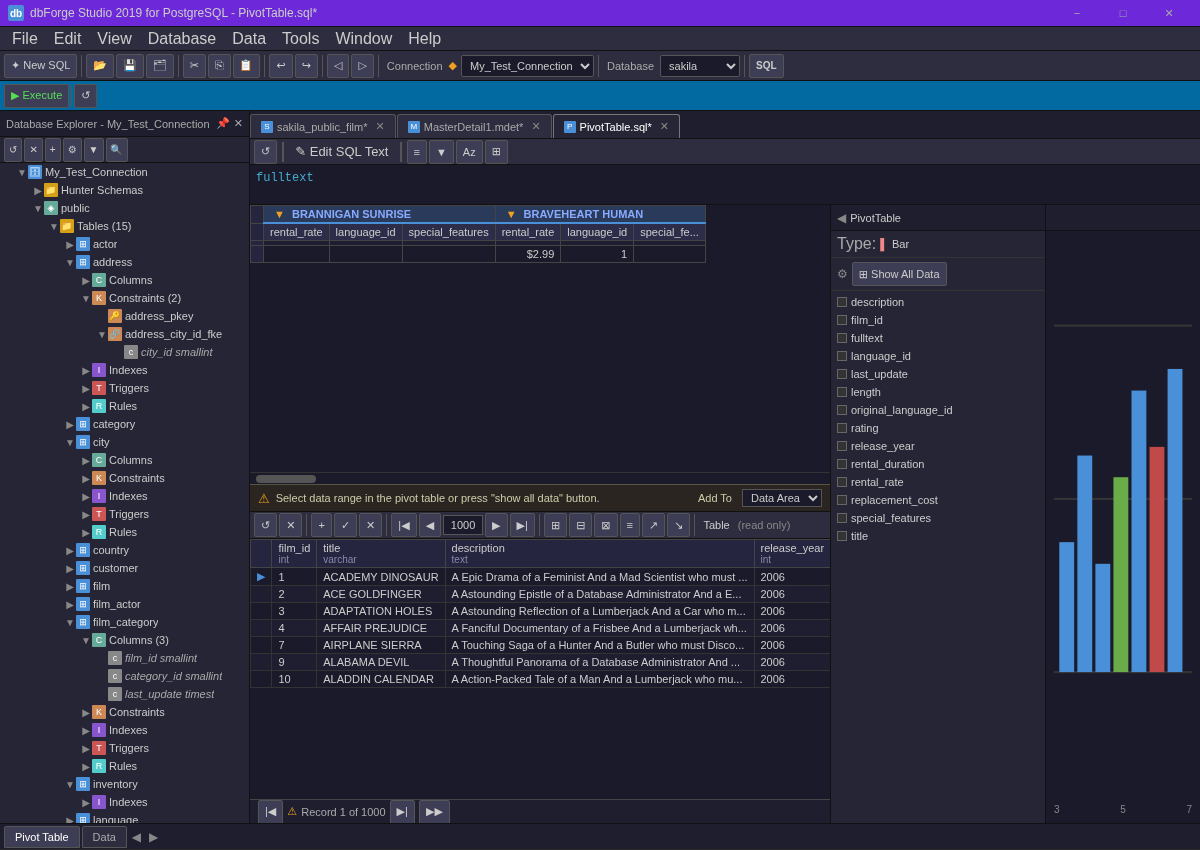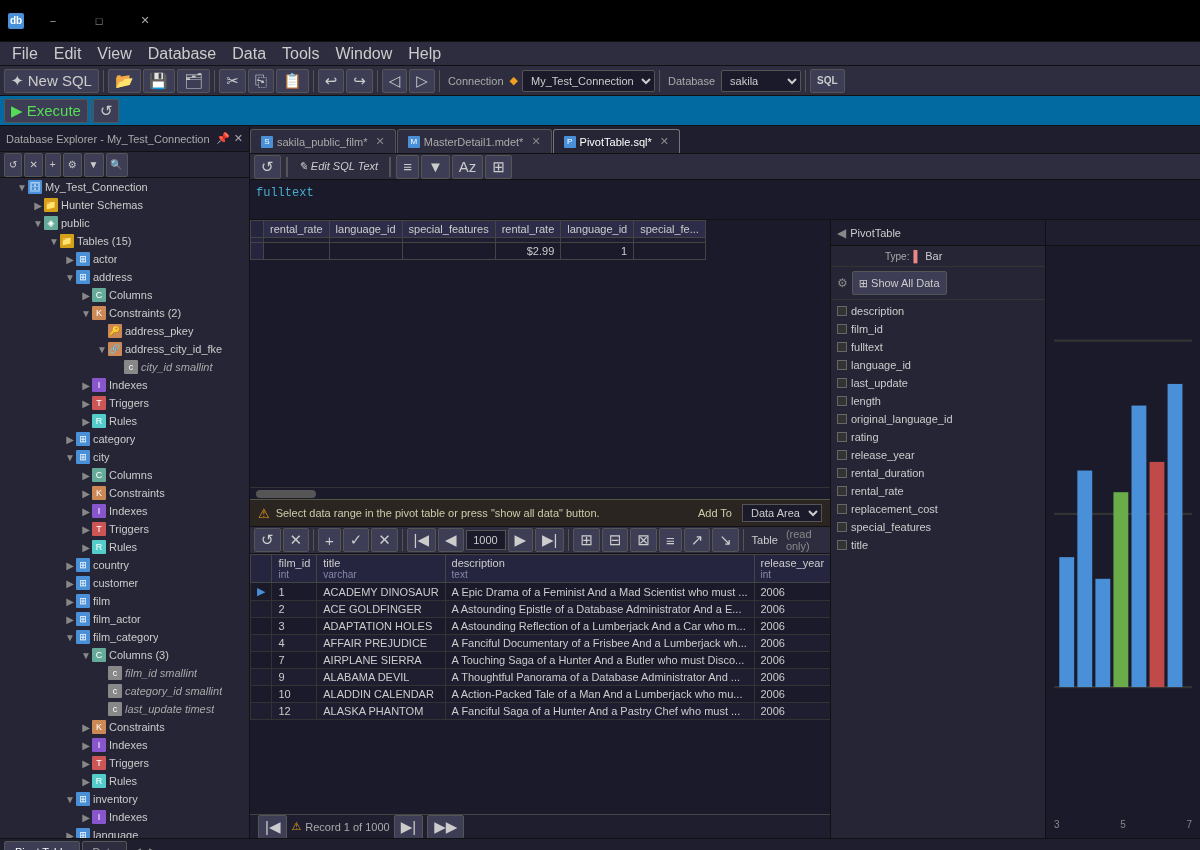--- a/index.html
+++ b/index.html
@@ -1,31 +1,31 @@
 <!DOCTYPE html>
 <html><head>
   <meta charset="utf-8">
   <style>
     * { box-sizing: border-box; margin: 0; padding: 0; }
     body { font-family: 'Segoe UI', Tahoma, sans-serif; font-size: 12px; background: #2b2b2b; color: #ccc; overflow: hidden; }
     
     
-    #titlebar { background: #000000; height: 42px; display: flex; align-items: center; padding: 0 8px; color: #ccc; font-size: 12px; border-bottom: 1px solid #111; }
+    #titlebar { background: #6d28d9; height: 27px; display: flex; align-items: center; padding: 0 8px; color: #ccc; font-size: 12px; border-bottom: 1px solid #111; }
     #titlebar .app-icon { width: 16px; height: 16px; background: #4a90d9; border-radius: 2px; margin-right: 6px; font-size: 10px; display: flex; align-items: center; justify-content: center; color: white; font-weight: bold; }
     #titlebar .title { flex: 1; }
     #titlebar .win-controls { display: flex; gap: 0; }
     #titlebar .win-btn { width: 46px; height: 30px; display: flex; align-items: center; justify-content: center; cursor: pointer; font-size: 11px; color: #aaa; }
 
     
     #menubar { background: #2d2d3f; height: 24px; display: flex; align-items: center; padding: 0 4px; border-bottom: 1px solid #111; }
     .menu-item { padding: 2px 8px; cursor: pointer; color: #ccc; font-size: 16px; }
 
     
     #toolbar1 { background: #2d2d3f; height: 30px; display: flex; align-items: center; padding: 0 4px; border-bottom: 1px solid #111; gap: 2px; }
-    .tb-btn { height: 24px; padding: 0 6px; background: #3d3d55; border: 1px solid #555; border-radius: 2px; color: #ccc; font-size: 15px; cursor: pointer; display: flex; align-items: center; gap: 3px; white-space: nowrap; }
+    .tb-btn { height: 24px; padding: 0 6px; background: #3d3d55; border: 1px solid #555; border-radius: 2px; color: #ccc; font-size: 11px; cursor: pointer; display: flex; align-items: center; gap: 3px; white-space: nowrap; }
     .tb-sep { width: 1px; height: 22px; background: #555; margin: 0 2px; }
     .tb-label { color: #aaa; font-size: 11px; padding: 0 4px; }
     .tb-combo { height: 22px; background: #1a1a2a; border: 1px solid #555; color: #ccc; font-size: 11px; padding: 0 4px; border-radius: 2px; min-width: 80px; }
 
     
     #toolbar2 { background: #0369a1; height: 30px; display: flex; align-items: center; padding: 0 4px; border-bottom: 1px solid #111; }
 
     
     #main { display: flex; height: calc(850px - 30px - 24px - 30px - 30px - 24px); }
 
@@ -119,20 +119,21 @@
     .pivot-warn { background: #2a2520; border-top: 1px solid #554; display: flex; align-items: center; padding: 4px 8px; gap: 6px; font-size: 11px; color: #cca; }
     .data-area-combo { background: #1a1a2a; border: 1px solid #555; color: #ccc; font-size: 11px; padding: 1px 4px; }
 
     #pivot-and-data { flex: 1; display: flex; flex-direction: column; overflow: hidden; }
   </style>
 </head>
 <body>
 
 <div id="titlebar">
   <div class="app-icon">db</div>
+  <span class="title">dbForge Studio 2019 for PostgreSQL - PivotTable.sql*</span>
   <div class="win-controls">
     <div class="win-btn">−</div>
     <div class="win-btn">□</div>
     <div class="win-btn close">✕</div>
   </div>
 </div>
 
 <div id="menubar">
   <span class="menu-item">File</span>
   <span class="menu-item">Edit</span>
@@ -581,39 +582,50 @@
         <div class="tab-icon">P</div>
         <span>PivotTable.sql*</span>
         <span class="tab-close">✕</span>
       </div>
     </div>
 
     <div id="editor-area">
       <div id="editor-toolbar">
         <button class="tb-btn">↺</button>
         <span style="width:2px; background:#555; height:20px; margin:0 3px;"></span>
-        <span style="color:#ccc; font-size:11px; padding:0 6px;font-style:italic;">✎ Edit SQL Text</span>
+        <span style="color:#ccc; font-size:13px; padding:0 6px;">✎ Edit SQL Text</span>
         <span style="width:2px; background:#555; height:20px; margin:0 3px;"></span>
         <button class="tb-btn">≡</button>
         <button class="tb-btn">▼</button>
         <button class="tb-btn">Az</button>
         <button class="tb-btn">⊞</button>
       </div>
       <div id="sql-editor">
         <span style="color:#4ac; font-family: 'Courier New', monospace;">fulltext</span>
       </div>
 
       <div id="results-split">
 
         <div id="pivot-and-data">
 
           <div id="pivot-view" style="height: 220px; overflow: hidden; display: flex; flex-direction: column;">
             <div id="pivot-grid" style="overflow: auto; flex:1; background: #1a1a2a;">
               <table class="pivot-table">
                 <thead>
+                  <tr class="header-row">
+                    <th></th>
+                    <th colspan="3" style="background:#2a3a5a; color:#8af; border-bottom:2px solid #4a90d9; text-align:left; padding-left:10px;">
+                      <span style="color:#f0a020; margin-right:4px;">▼</span>
+                      <span>BRANNIGAN SUNRISE</span>
+                    </th>
+                    <th colspan="3" style="background:#2a3a5a; color:#8af; border-bottom:2px solid #4a90d9; text-align:left; padding-left:10px;">
+                      <span style="color:#f0a020; margin-right:4px;">▼</span>
+                      <span>BRAVEHEART HUMAN</span>
+                    </th>
+                  </tr>
                   <tr>
                     <th style="background:#252540;"></th>
                     <th>rental_rate</th>
                     <th>language_id</th>
                     <th>special_features</th>
                     <th>rental_rate</th>
                     <th>language_id</th>
                     <th>special_fe...</th>
                   </tr>
                 </thead>
@@ -742,48 +754,40 @@
 
   </tr>
                   <tr>
     <td class="row-indicator"></td>
     <td>10</td>
     <td>ALADDIN CALENDAR</td>
     <td>A Action-Packed Tale of a Man And a Lumberjack who mu...</td>
     <td>2006</td>
 
   </tr>
-                  <tr>
-    <td class="row-indicator"></td>
-    <td>12</td>
-    <td>ALASKA PHANTOM</td>
-    <td>A Fanciful Saga of a Hunter And a Pastry Chef who must ...</td>
-    <td>2006</td>
-
-  </tr>
                 </tbody>
             </table>
           </div>
 
           <div id="data-footer">
             <button class="tb-btn">|◀</button>
             <span style="color:#f0a020; font-size:11px;">⚠</span>
             <span>Record 1 of 1000</span>
             <button class="tb-btn">▶|</button>
             <button class="tb-btn">▶▶</button>
           </div>
         </div>
 
         <div id="field-panel">
           <div id="field-panel-header">
             <span style="cursor:pointer; color:#888; margin-right:4px;">◀</span>
             <span style="font-size:11px; color:#ccc;">PivotTable</span>
           </div>
           <div style="display:flex; align-items:center; padding:4px 6px; border-bottom:1px solid #333; gap:4px;">
-            <span style="font-size:10px; color:#aaa;margin-left:48px;">Type:</span>
+            <span style="font-size:16px; color:#aaa;">Type:</span>
             <span style="font-size:11px; color:#e88;">▌</span>
             <span style="font-size:11px; color:#ccc;">Bar</span>
           </div>
           <div style="padding:4px 6px; border-bottom:1px solid #333; display:flex; gap:4px; align-items:center;">
             <span style="font-size:12px; color:#888; cursor:pointer;">⚙</span>
             <button class="tb-btn" style="font-size:11px;">⊞ Show All Data</button>
           </div>
           <div id="field-list">
             <div class="field-item">
               <div class="field-checkbox"></div>

